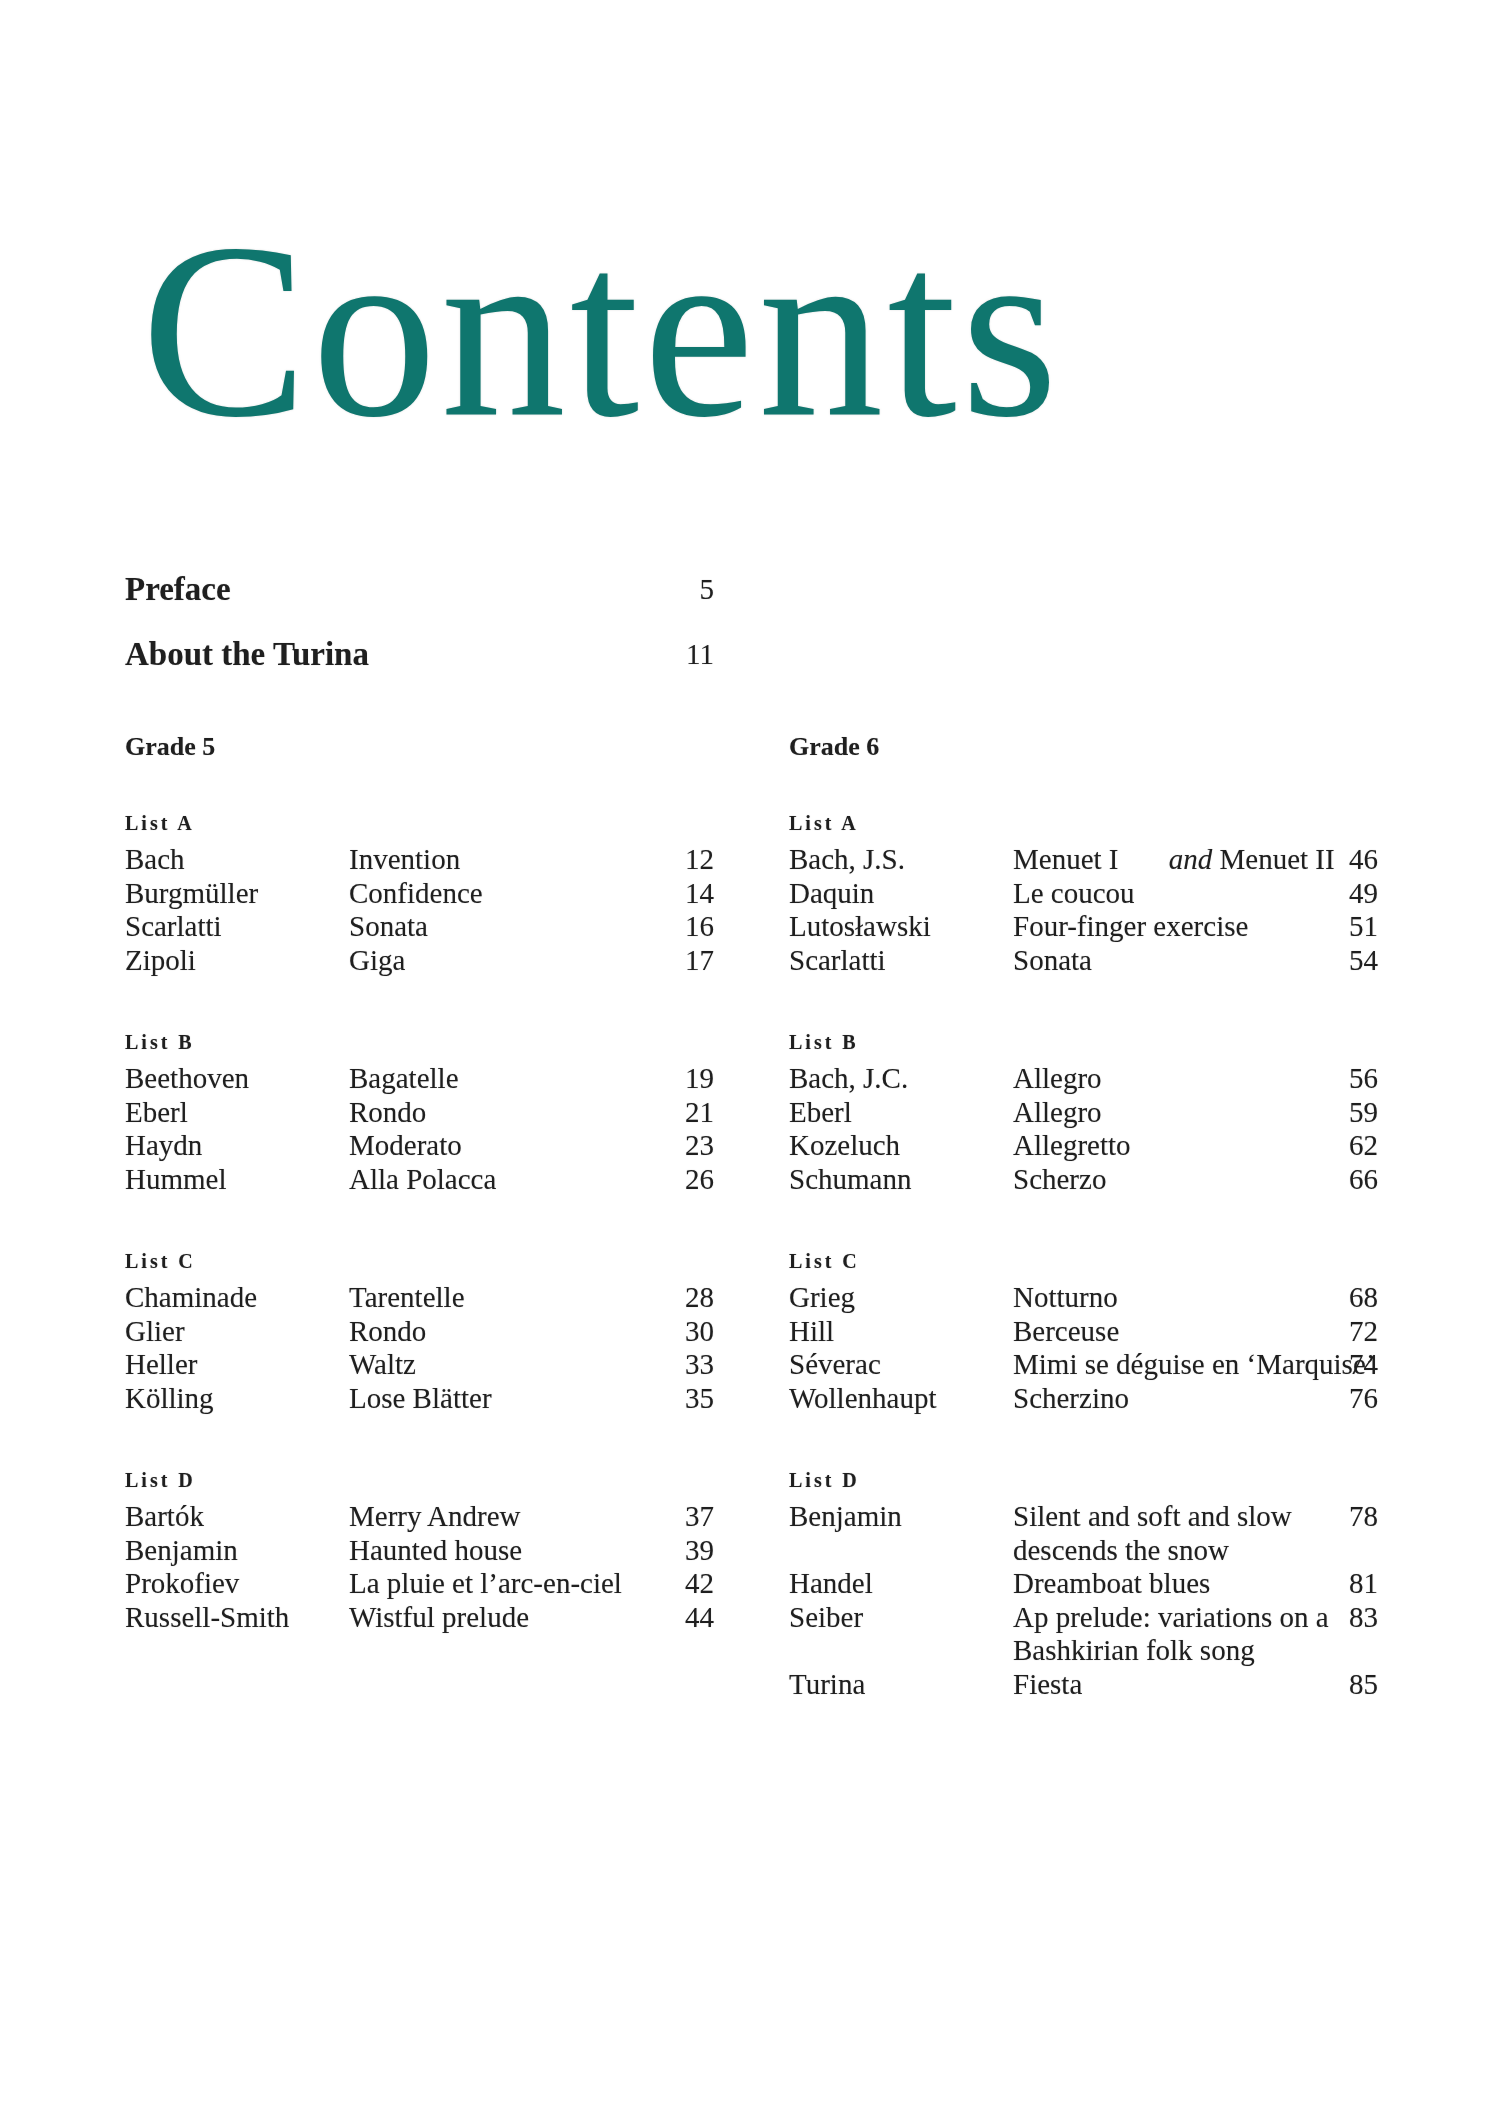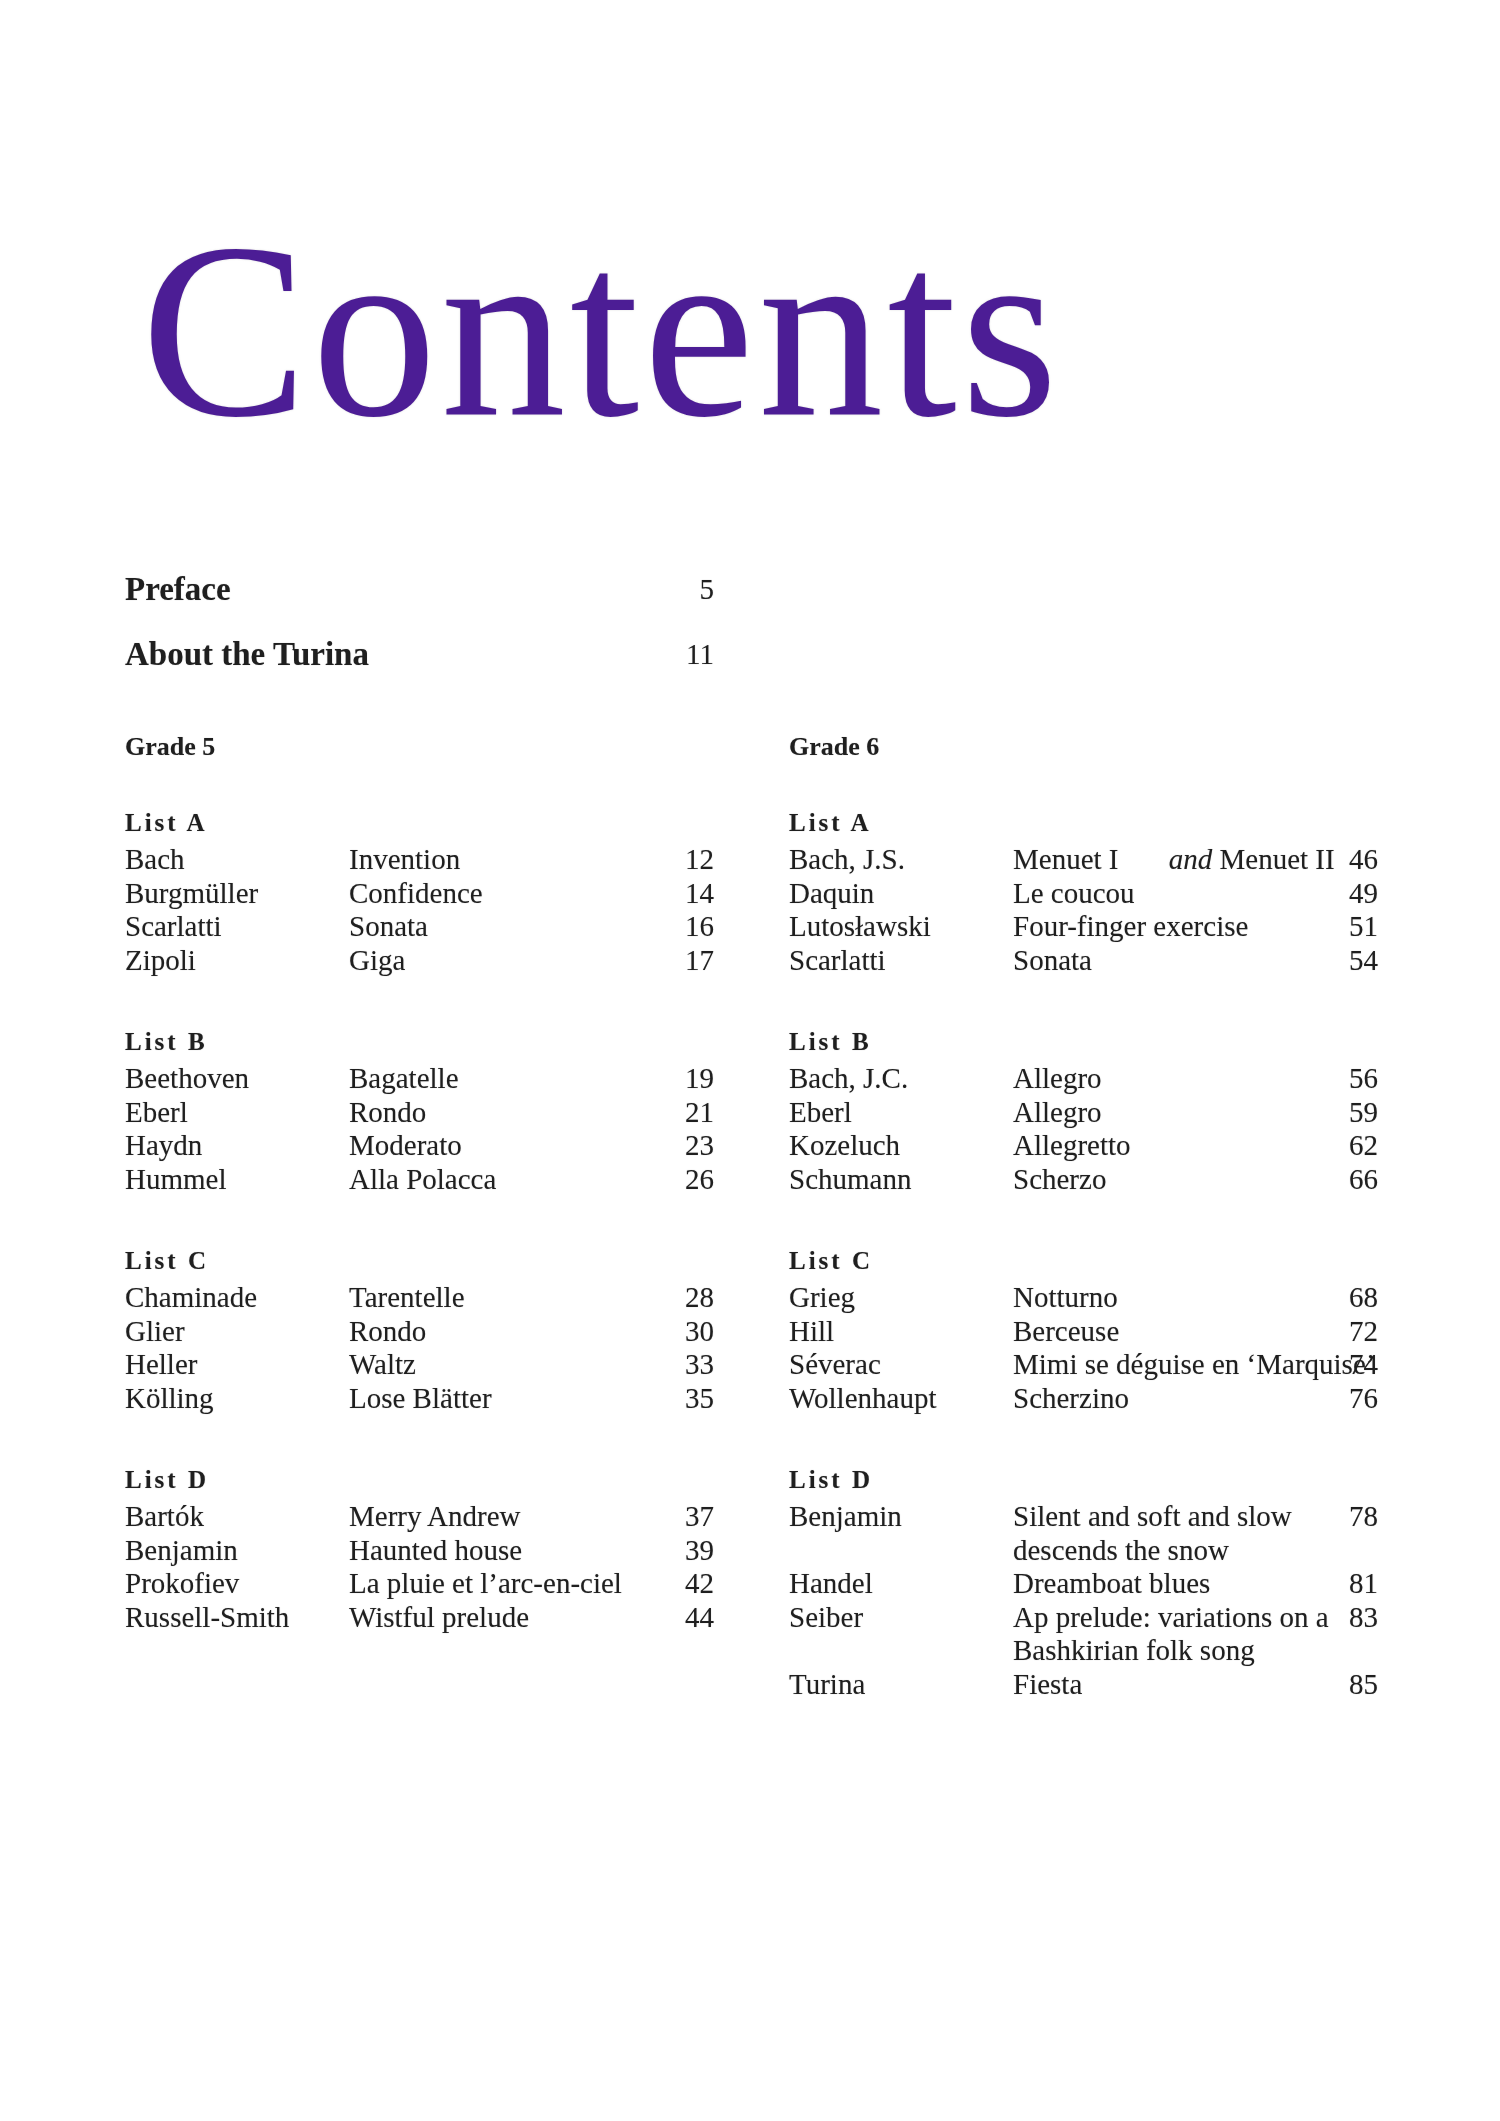--- a/index.html
+++ b/index.html
@@ -52,21 +52,21 @@
   .col { width:589px; }
   .grade-heading {
     margin:0 0 44px 0;
     font-size:26px;
     font-weight:bold;
     line-height:34px;
   }
   .section + .section { margin-top:50px; }
   .section-label {
     margin:0 0 5px 0;
-    font-size:25px;
+    font-size:20px;
     font-weight:bold;
     letter-spacing:3px;
     line-height:30px;
   }
   .entry {
     display:flex;
     align-items:flex-start;
     font-size:29px;
     line-height:33.5px;
     gap:20px;
@@ -88,21 +88,21 @@
   }
   .txt {
     text-shadow:0 0 1px rgba(40,40,40,0.35);
   }
 </style>
 </head>
 <body>
 
 <div class="page" style="background: rgb(255, 255, 255); color: rgb(31, 31, 31);">
   <div class="content">
-    <h1 class="title" style="color: #4c1d95;">Contents</h1>
+    <h1 class="title" style="color: #0f766e;">Contents</h1>
     <div class="front-matter" id="front-matter">
         <div class="fm-row">
           <span class="fm-label txt">Preface</span>
           <span class="fm-page txt">5</span>
         </div>
         <div class="fm-row">
           <span class="fm-label txt">About the Turina</span>
           <span class="fm-page txt">11</span>
         </div>
       </div>

